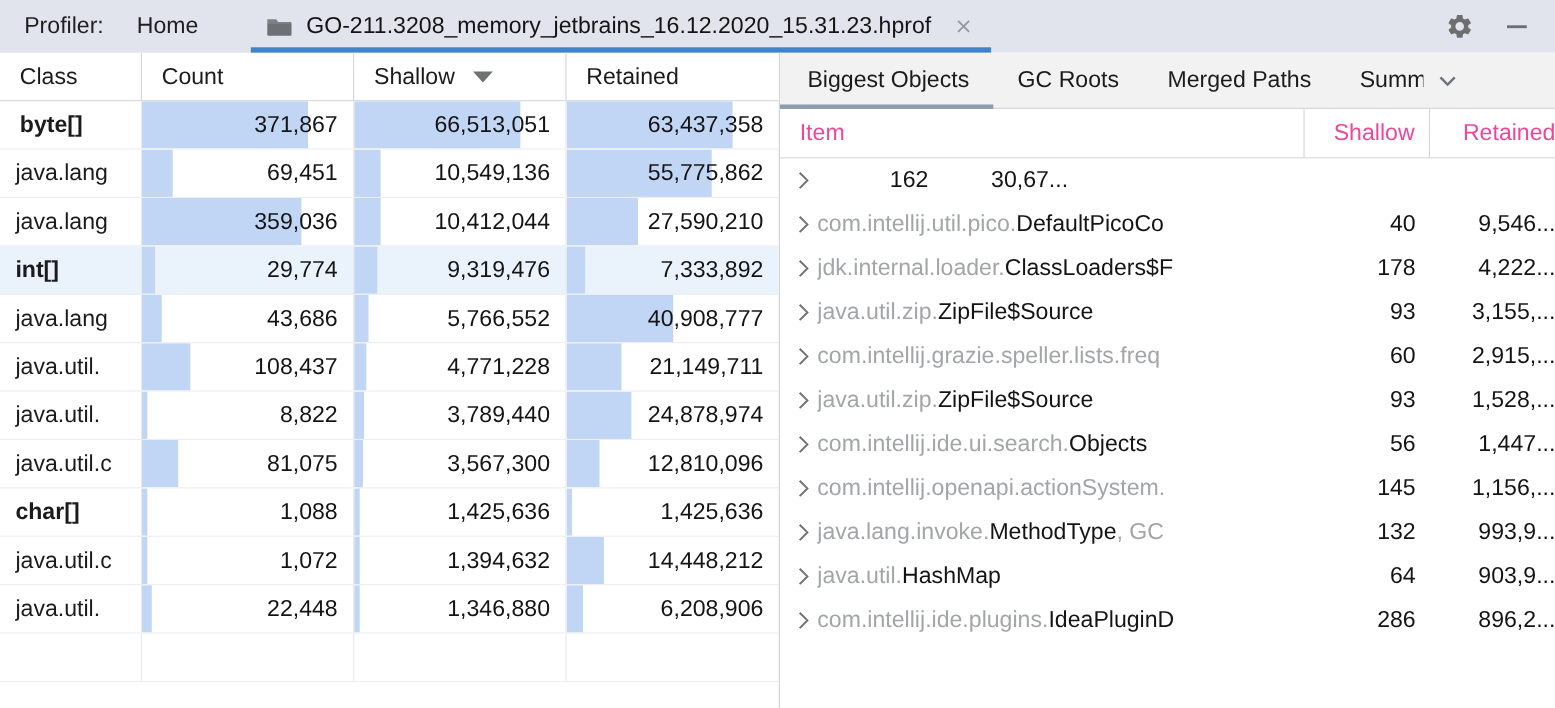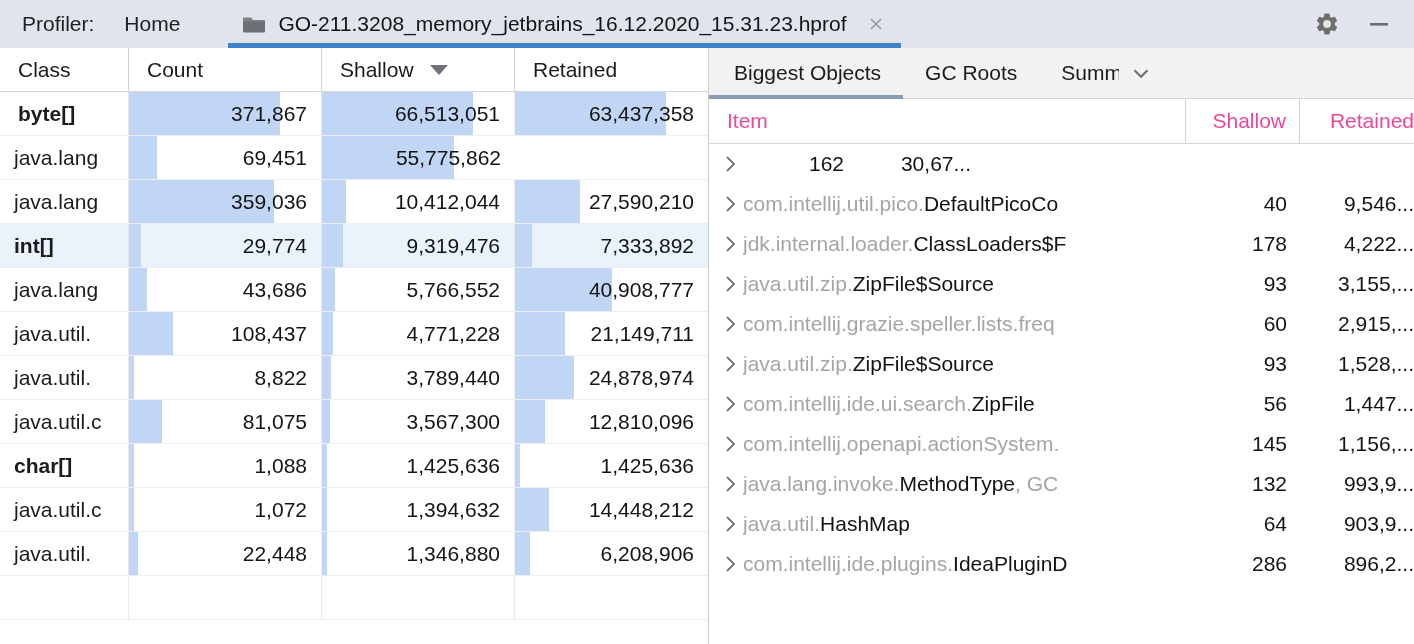--- a/index.html
+++ b/index.html
@@ -322,20 +322,24 @@
             <span class="num-text">63,437,358</span>
           </div>
         </div>
         <div class="lt-row">
           <div class="lt-cell class-cell" style="width: 129px;">java.lang</div>
           <div class="lt-cell num-cell" style="width: 193px;">
             <div class="bar" style="width: 28px;"></div>
             <span class="num-text">69,451</span>
           </div>
           <div class="lt-cell num-cell" style="width: 193px;">
+            <div class="bar" style="width: 24px;"></div>
+            <span class="num-text">10,549,136</span>
+          </div>
+          <div class="lt-cell num-cell" style="width: 193px;">
             <div class="bar" style="width: 132px;"></div>
             <span class="num-text">55,775,862</span>
           </div>
         </div>
         <div class="lt-row">
           <div class="lt-cell class-cell" style="width: 129px;">java.lang</div>
           <div class="lt-cell num-cell" style="width: 193px;">
             <div class="bar" style="width: 145px;"></div>
             <span class="num-text">359,036</span>
           </div>
@@ -484,20 +488,23 @@
   </div>
 
   <div class="right-pane">
     <div class="rt-tabs" id="rt-tabs">
         <div class="rt-tab active">
           <span>Biggest Objects</span>
         </div>
         <div class="rt-tab">
           <span>GC Roots</span>
         </div>
+        <div class="rt-tab">
+          <span>Merged Paths</span>
+        </div>
         <div class="rt-tab truncated">
           <span>Summary</span>
         </div>
         <div class="rt-tabs-more">
           <svg width="26" height="26" viewBox="0 0 24 24">
             <path d="M6 9.5 L12 15.5 L18 9.5" stroke="#6e7277" stroke-width="2" fill="none"></path>
           </svg>
         </div>
       </div>
     <div class="rt-header">
@@ -570,21 +577,21 @@
           <div class="rt-item"><span class="rt-pkg">java.util.zip.</span><span class="rt-cls">ZipFile$Source</span><span class="rt-gray-suffix"></span></div>
           <div class="rt-shallow">93</div>
           <div class="rt-retained">1,528,...</div>
         </div>
         <div class="rt-row">
           <div class="rt-arrow">
             <svg width="17" height="22" viewBox="0 0 17 22">
               <path d="M5 4 L12 11 L5 18" stroke="#6f7276" stroke-width="1.8" fill="none"></path>
             </svg>
           </div>
-          <div class="rt-item"><span class="rt-pkg">com.intellij.ide.ui.search.</span><span class="rt-cls">ZipFile</span><span class="rt-gray-suffix"></span></div>
+          <div class="rt-item"><span class="rt-pkg">com.intellij.ide.ui.search.</span><span class="rt-cls">Objects</span><span class="rt-gray-suffix"></span></div>
           <div class="rt-shallow">56</div>
           <div class="rt-retained">1,447...</div>
         </div>
         <div class="rt-row">
           <div class="rt-arrow">
             <svg width="17" height="22" viewBox="0 0 17 22">
               <path d="M5 4 L12 11 L5 18" stroke="#6f7276" stroke-width="1.8" fill="none"></path>
             </svg>
           </div>
           <div class="rt-item"><span class="rt-pkg">com.intellij.openapi.actionSystem.</span><span class="rt-cls"></span><span class="rt-gray-suffix"></span></div>

